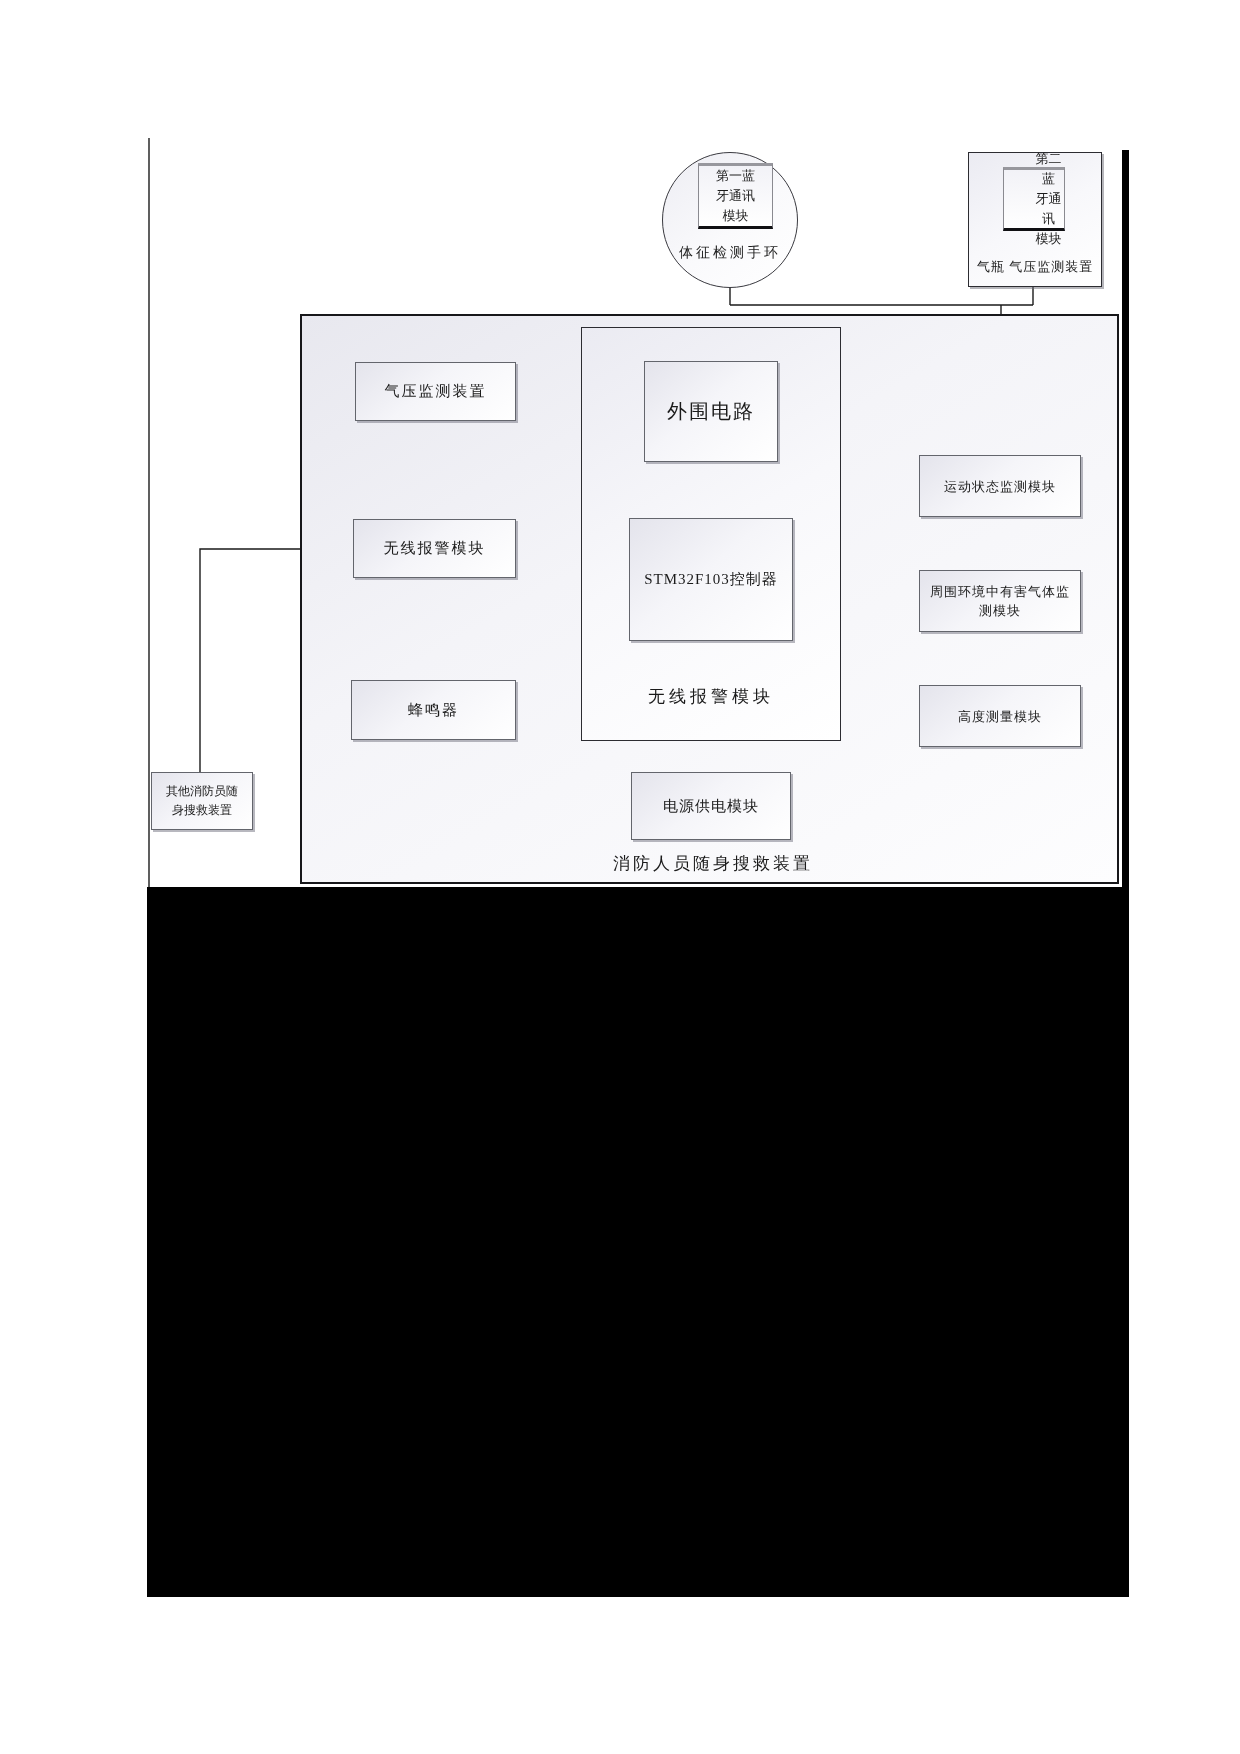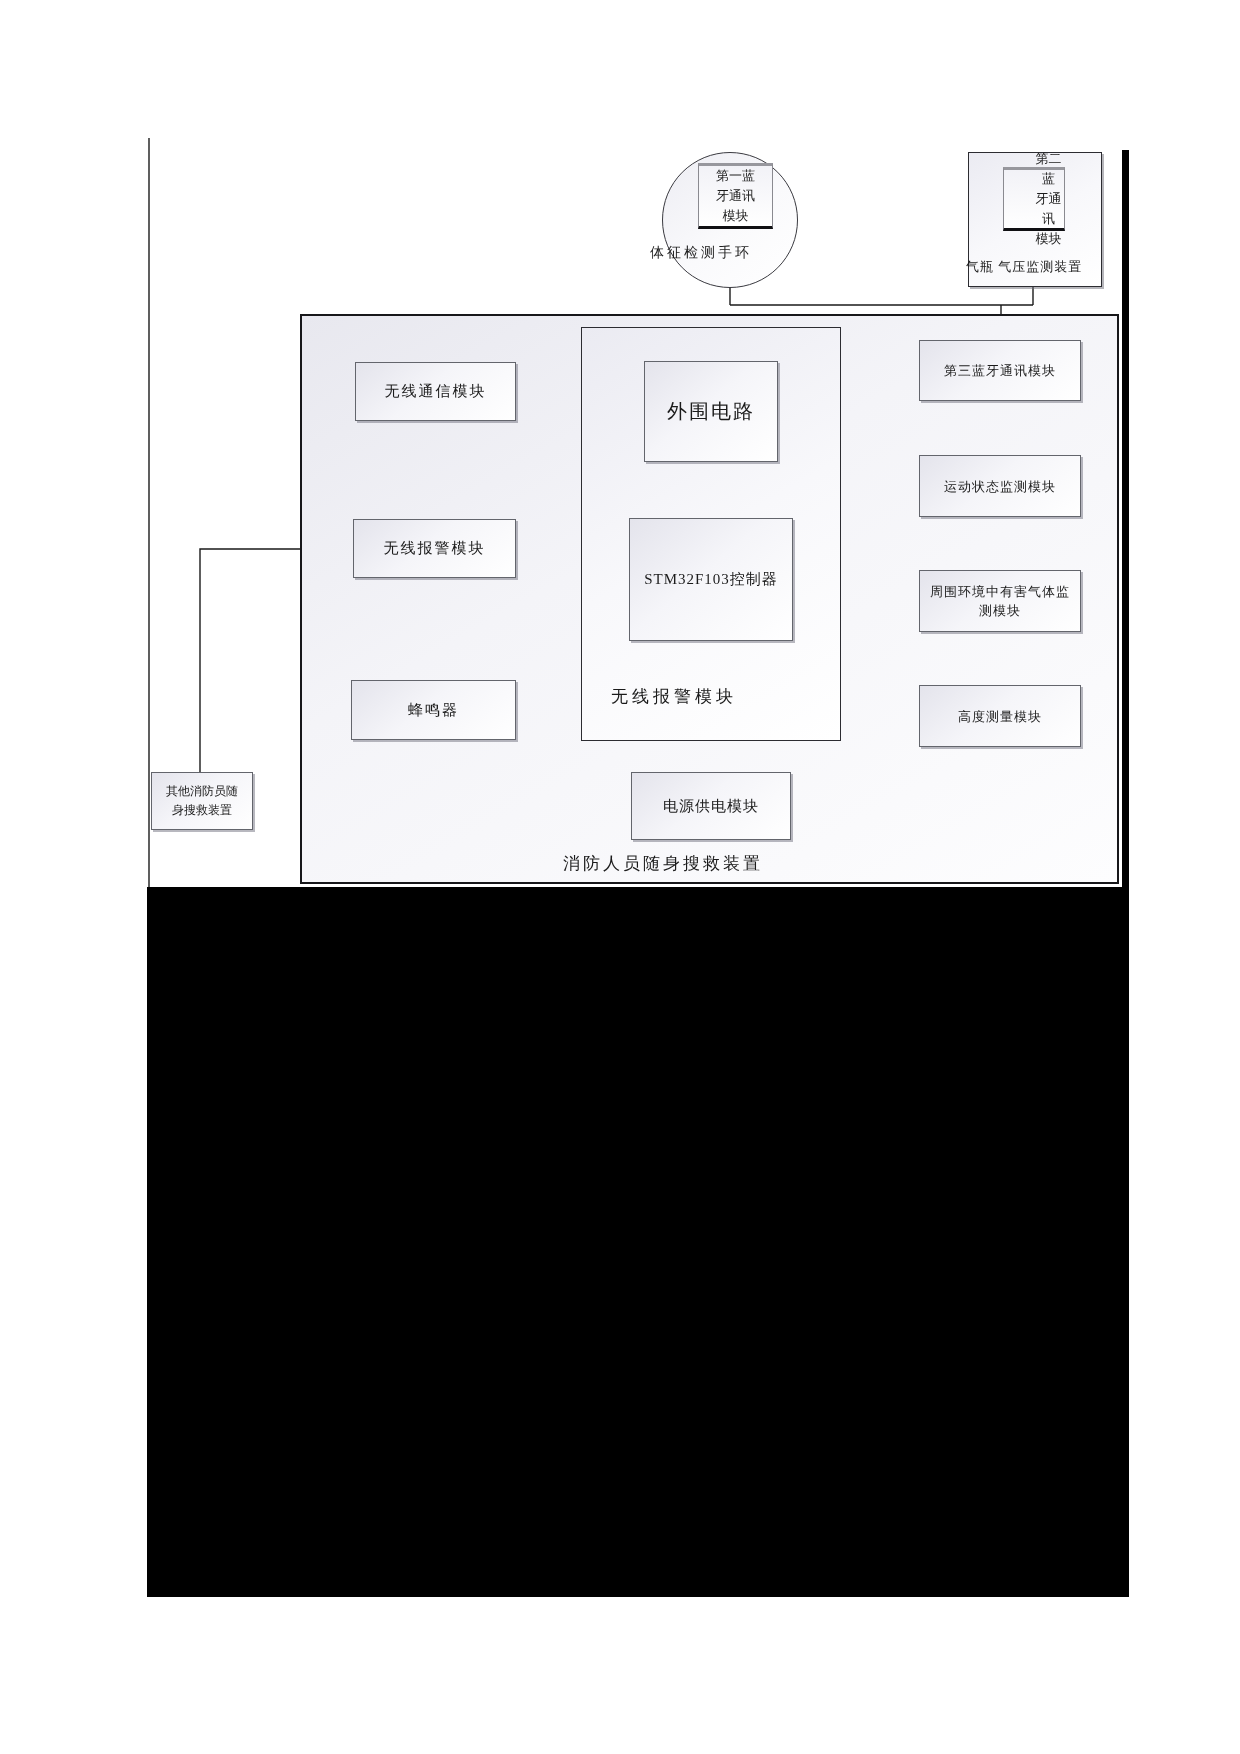--- a/index.html
+++ b/index.html
@@ -15,21 +15,21 @@
        background:linear-gradient(150deg,#e8e8ef 0%,#f4f4f8 40%,#fdfdfe 100%);}
   .procbox{position:absolute;box-sizing:border-box;border:1.5px solid #2c2c31;
        background:linear-gradient(150deg,#ebebf2 0%,#f8f8fb 50%,#ffffff 100%);}
   .circle{position:absolute;box-sizing:border-box;border:1.5px solid #3a3a40;border-radius:50%;
        background:linear-gradient(140deg,#ededf3 0%,#fafafc 55%,#ffffff 100%);}
   .btinner{position:absolute;box-sizing:border-box;border:1px solid #8a8a90;
        border-top:3px solid #97979d;border-bottom:3px solid #101013;
        background:linear-gradient(#f2f2f7,#ffffff);
        display:flex;align-items:center;justify-content:center;text-align:center;
        font-size:13px;line-height:20px;white-space:pre-line;}
-  .lbl{position:absolute;white-space:pre-line;}
+  .lbl{position:absolute;text-align:center;white-space:pre-line;}
   .t15{font-size:15px;letter-spacing:2px;}
   .t13{font-size:13px;letter-spacing:1px;line-height:19px;}
   .redact{position:absolute;background:#000000;}
 </style>
 </head>
 <body>
 
 <div class="page">
 
   <svg class="wires" viewBox="0 0 1240 1754">
@@ -64,32 +64,31 @@
   <div class="lbl" style="left:650px;top:244px;width:160px;font-size:14px;letter-spacing:3px;">体征检测手环</div>
 
   <div class="procbox" style="left:968px;top:152px;width:134px;height:135px;box-shadow:2px 2px 0 rgba(110,110,120,0.5);"></div>
   <div class="btinner" style="left:1003px;top:167px;width:62px;height:64px;padding-left:29px;">第二蓝
 牙通讯
 模块</div>
   <div class="lbl" style="left:966px;top:258px;width:138px;font-size:13px;letter-spacing:1px;">气瓶 气压监测装置</div>
 
   <div class="mainbox" style="left:300px;top:314px;width:819px;height:570px;"></div>
 
-  <div class="box t15" style="left:355px;top:362px;width:161px;height:59px;">无线通信模块</div>
+  <div class="box t15" style="left:355px;top:362px;width:161px;height:59px;">气压监测装置</div>
   <div class="box t15" style="left:353px;top:519px;width:163px;height:59px;">无线报警模块</div>
   <div class="box t15" style="left:351px;top:680px;width:165px;height:60px;">蜂鸣器</div>
 
   <div class="procbox" style="left:581px;top:327px;width:260px;height:414px;"></div>
   <div class="box" style="left:644px;top:361px;width:134px;height:101px;font-size:20px;letter-spacing:2px;">外围电路</div>
   <div class="box" style="left:629px;top:518px;width:164px;height:123px;font-size:15px;letter-spacing:1px;">STM32F103控制器</div>
   <div class="lbl" style="left:611px;top:685px;width:200px;font-size:17px;letter-spacing:4px;">无线报警模块</div>
 
   <div class="box" style="left:631px;top:772px;width:160px;height:68px;font-size:15px;letter-spacing:1px;">电源供电模块</div>
 
-  <div class="box t13" style="left:919px;top:340px;width:162px;height:61px;">第三蓝牙通讯模块</div>
   <div class="box t13" style="left:919px;top:455px;width:162px;height:62px;">运动状态监测模块</div>
   <div class="box t13" style="left:919px;top:570px;width:162px;height:62px;white-space:pre-line;">周围环境中有害气体监
 测模块</div>
   <div class="box t13" style="left:919px;top:685px;width:162px;height:62px;">高度测量模块</div>
 
   <div class="box" style="left:151px;top:772px;width:102px;height:58px;font-size:12px;line-height:19px;white-space:pre-line;">其他消防员随
 身搜救装置</div>
 
   <div class="lbl" style="left:563px;top:852px;width:300px;font-size:17px;letter-spacing:3px;">消防人员随身搜救装置</div>
 

